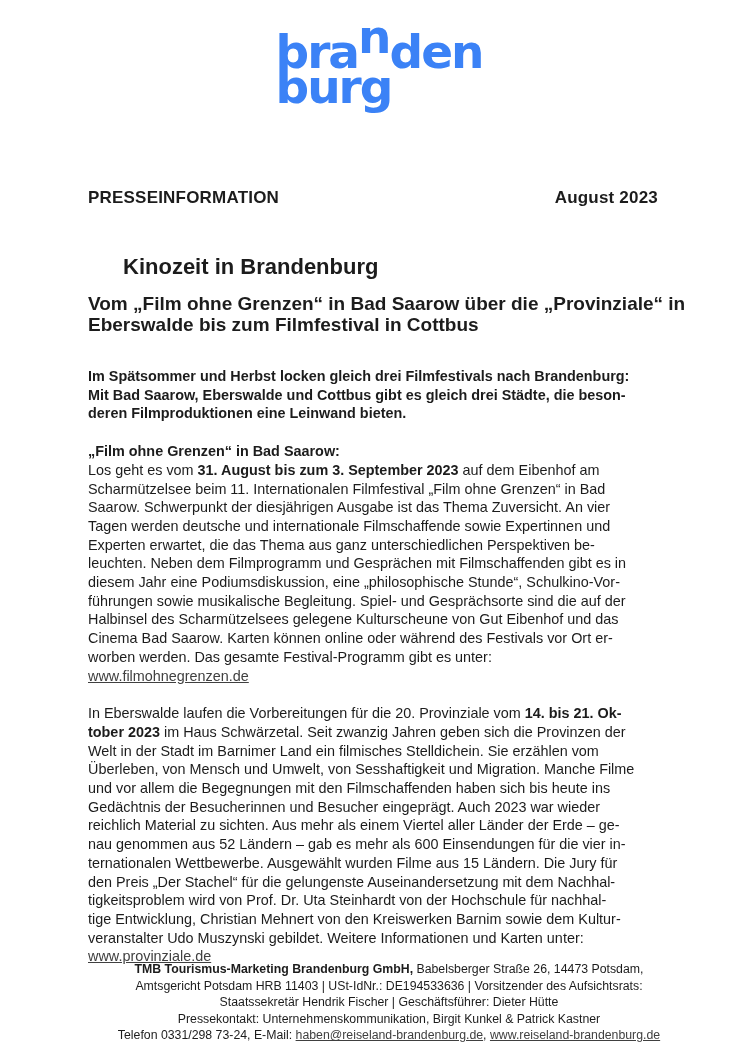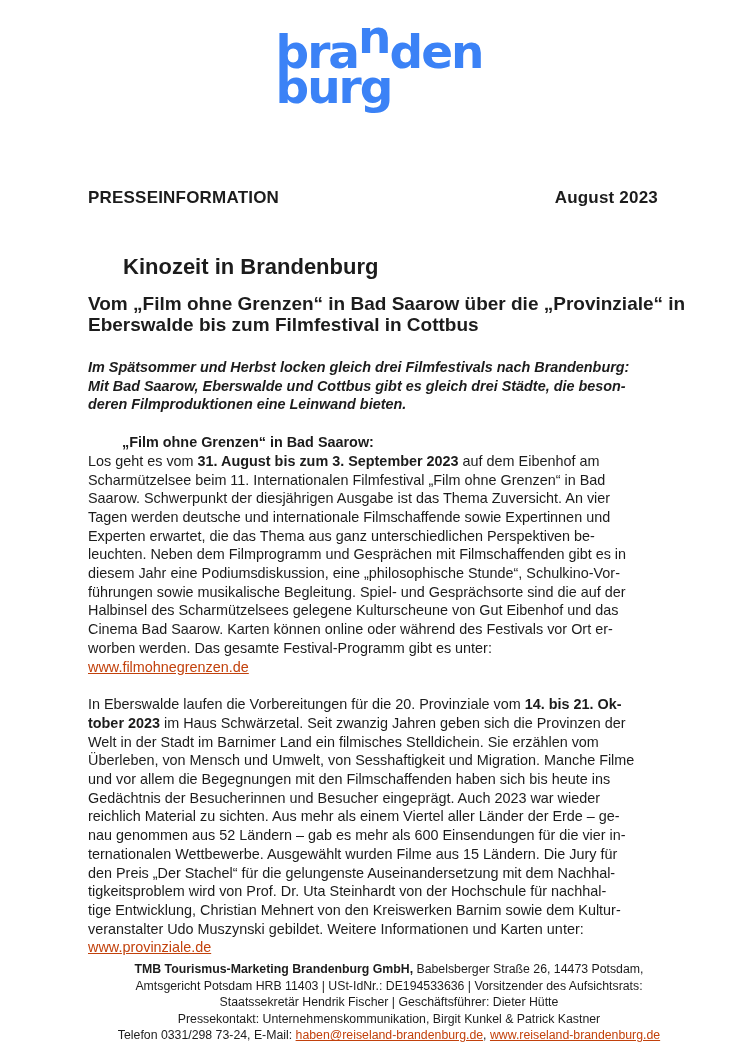--- a/index.html
+++ b/index.html
@@ -51,44 +51,42 @@
   }
   .subtitle {
     margin-top: 13px;
     font-size: 19px;
     font-weight: bold;
     line-height: 21px;
     white-space: pre-wrap;
     width: 610px;
   }
   .intro {
-    margin-top: 23px;
+    margin-top: 32px;
     font-size: 14.4px;
     font-weight: bold;
     line-height: 18.7px;
     white-space: pre-wrap;
     width: 610px;
-    font-style: italic;
   }
 
   
   .section { margin-top: 19px; width: 610px; }
   .section-heading {
     font-size: 14.4px;
     font-weight: bold;
     line-height: 18.7px;
-    margin-left: 34px;
   }
   .section-body {
     font-size: 14.4px;
     line-height: 18.7px;
     white-space: pre-wrap;
   }
   .b { font-weight: bold; }
-  a.lnk { color: #c2410c; text-decoration: underline; cursor: pointer; }
+  a.lnk { color: #404040; text-decoration: underline; cursor: pointer; }
 
   
   .footer {
     position: absolute;
     left: 104px;
     top: 961px;
     width: 570px;
     text-align: center;
     font-size: 12.3px;
     line-height: 16.6px;

